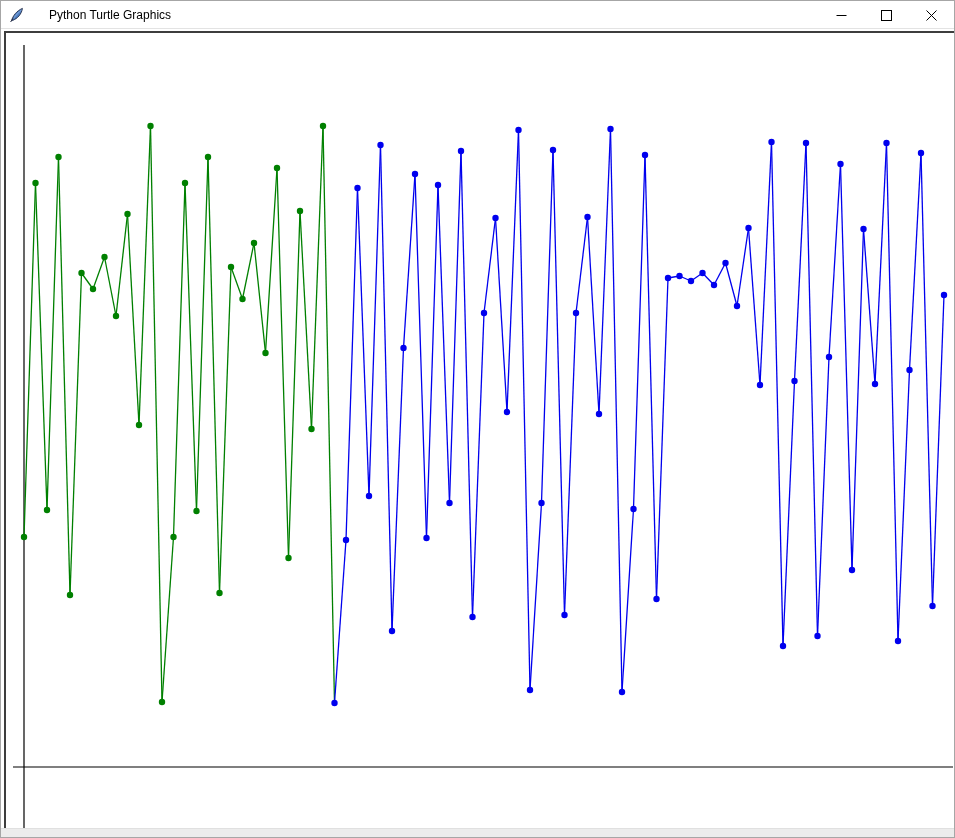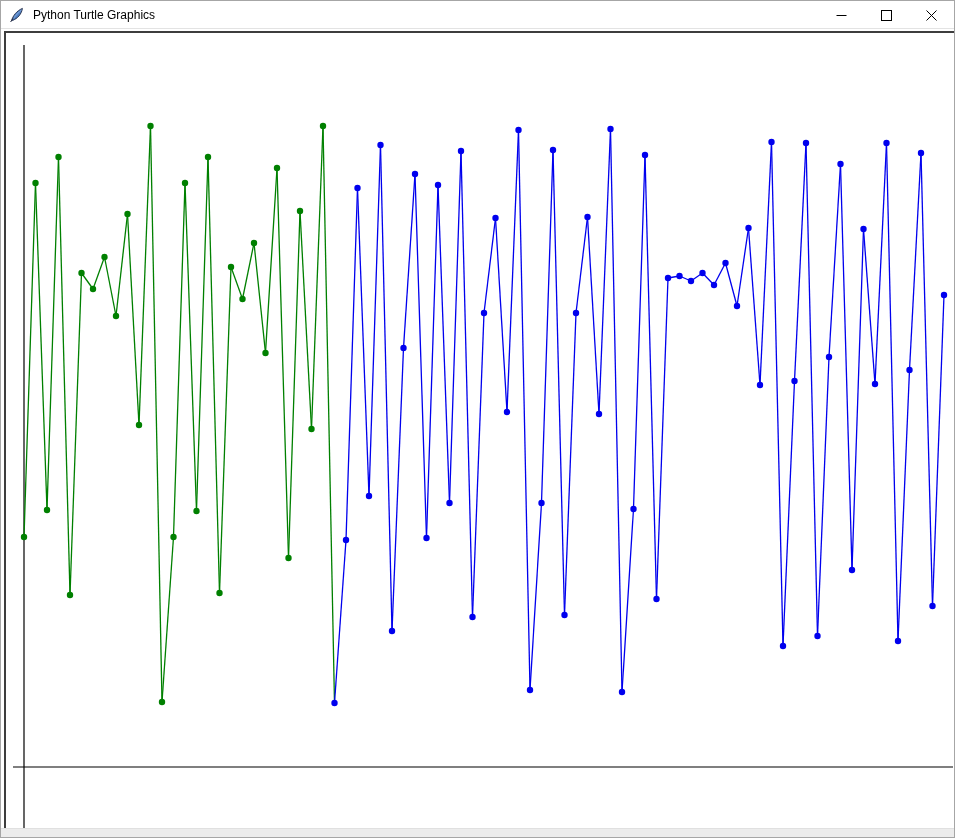--- a/index.html
+++ b/index.html
@@ -5,21 +5,21 @@
   html,body{margin:0;padding:0;background:#d4d4d4;font-family:"Liberation Sans",sans-serif;}
   .window{
     position:relative;width:955px;height:838px;background:#ffffff;
     box-sizing:border-box;border:1px solid #a6a6a6;overflow:hidden;
   }
   .titlebar{
     position:absolute;left:0;top:0;width:100%;height:28px;background:#ffffff;
     display:flex;align-items:center;box-sizing:border-box;border-bottom:1px solid #e3e3e3;
   }
   .app-icon{margin-left:8px;width:16px;height:16px;flex:0 0 auto;}
-  .title-text{margin-left:8px;font-size:12px;color:#000;white-space:nowrap;}
+  .title-text{margin-left:24px;font-size:12px;color:#000;white-space:nowrap;}
   .controls{position:absolute;right:0;top:0;height:28px;display:flex;}
   .ctl{width:45px;height:28px;display:flex;align-items:center;justify-content:center;cursor:default;}
   .ctl svg{display:block;}
   .frame{
     position:absolute;left:3px;top:30px;right:0;bottom:8px;
     border-top:2px solid #3d3d3d;border-left:2px solid #3d3d3d;background:#ffffff;
   }
   .bottom-strip{
     position:absolute;left:0;right:0;bottom:0;height:8px;background:#ececec;border-top:1px solid #e0e0e0;
   }

